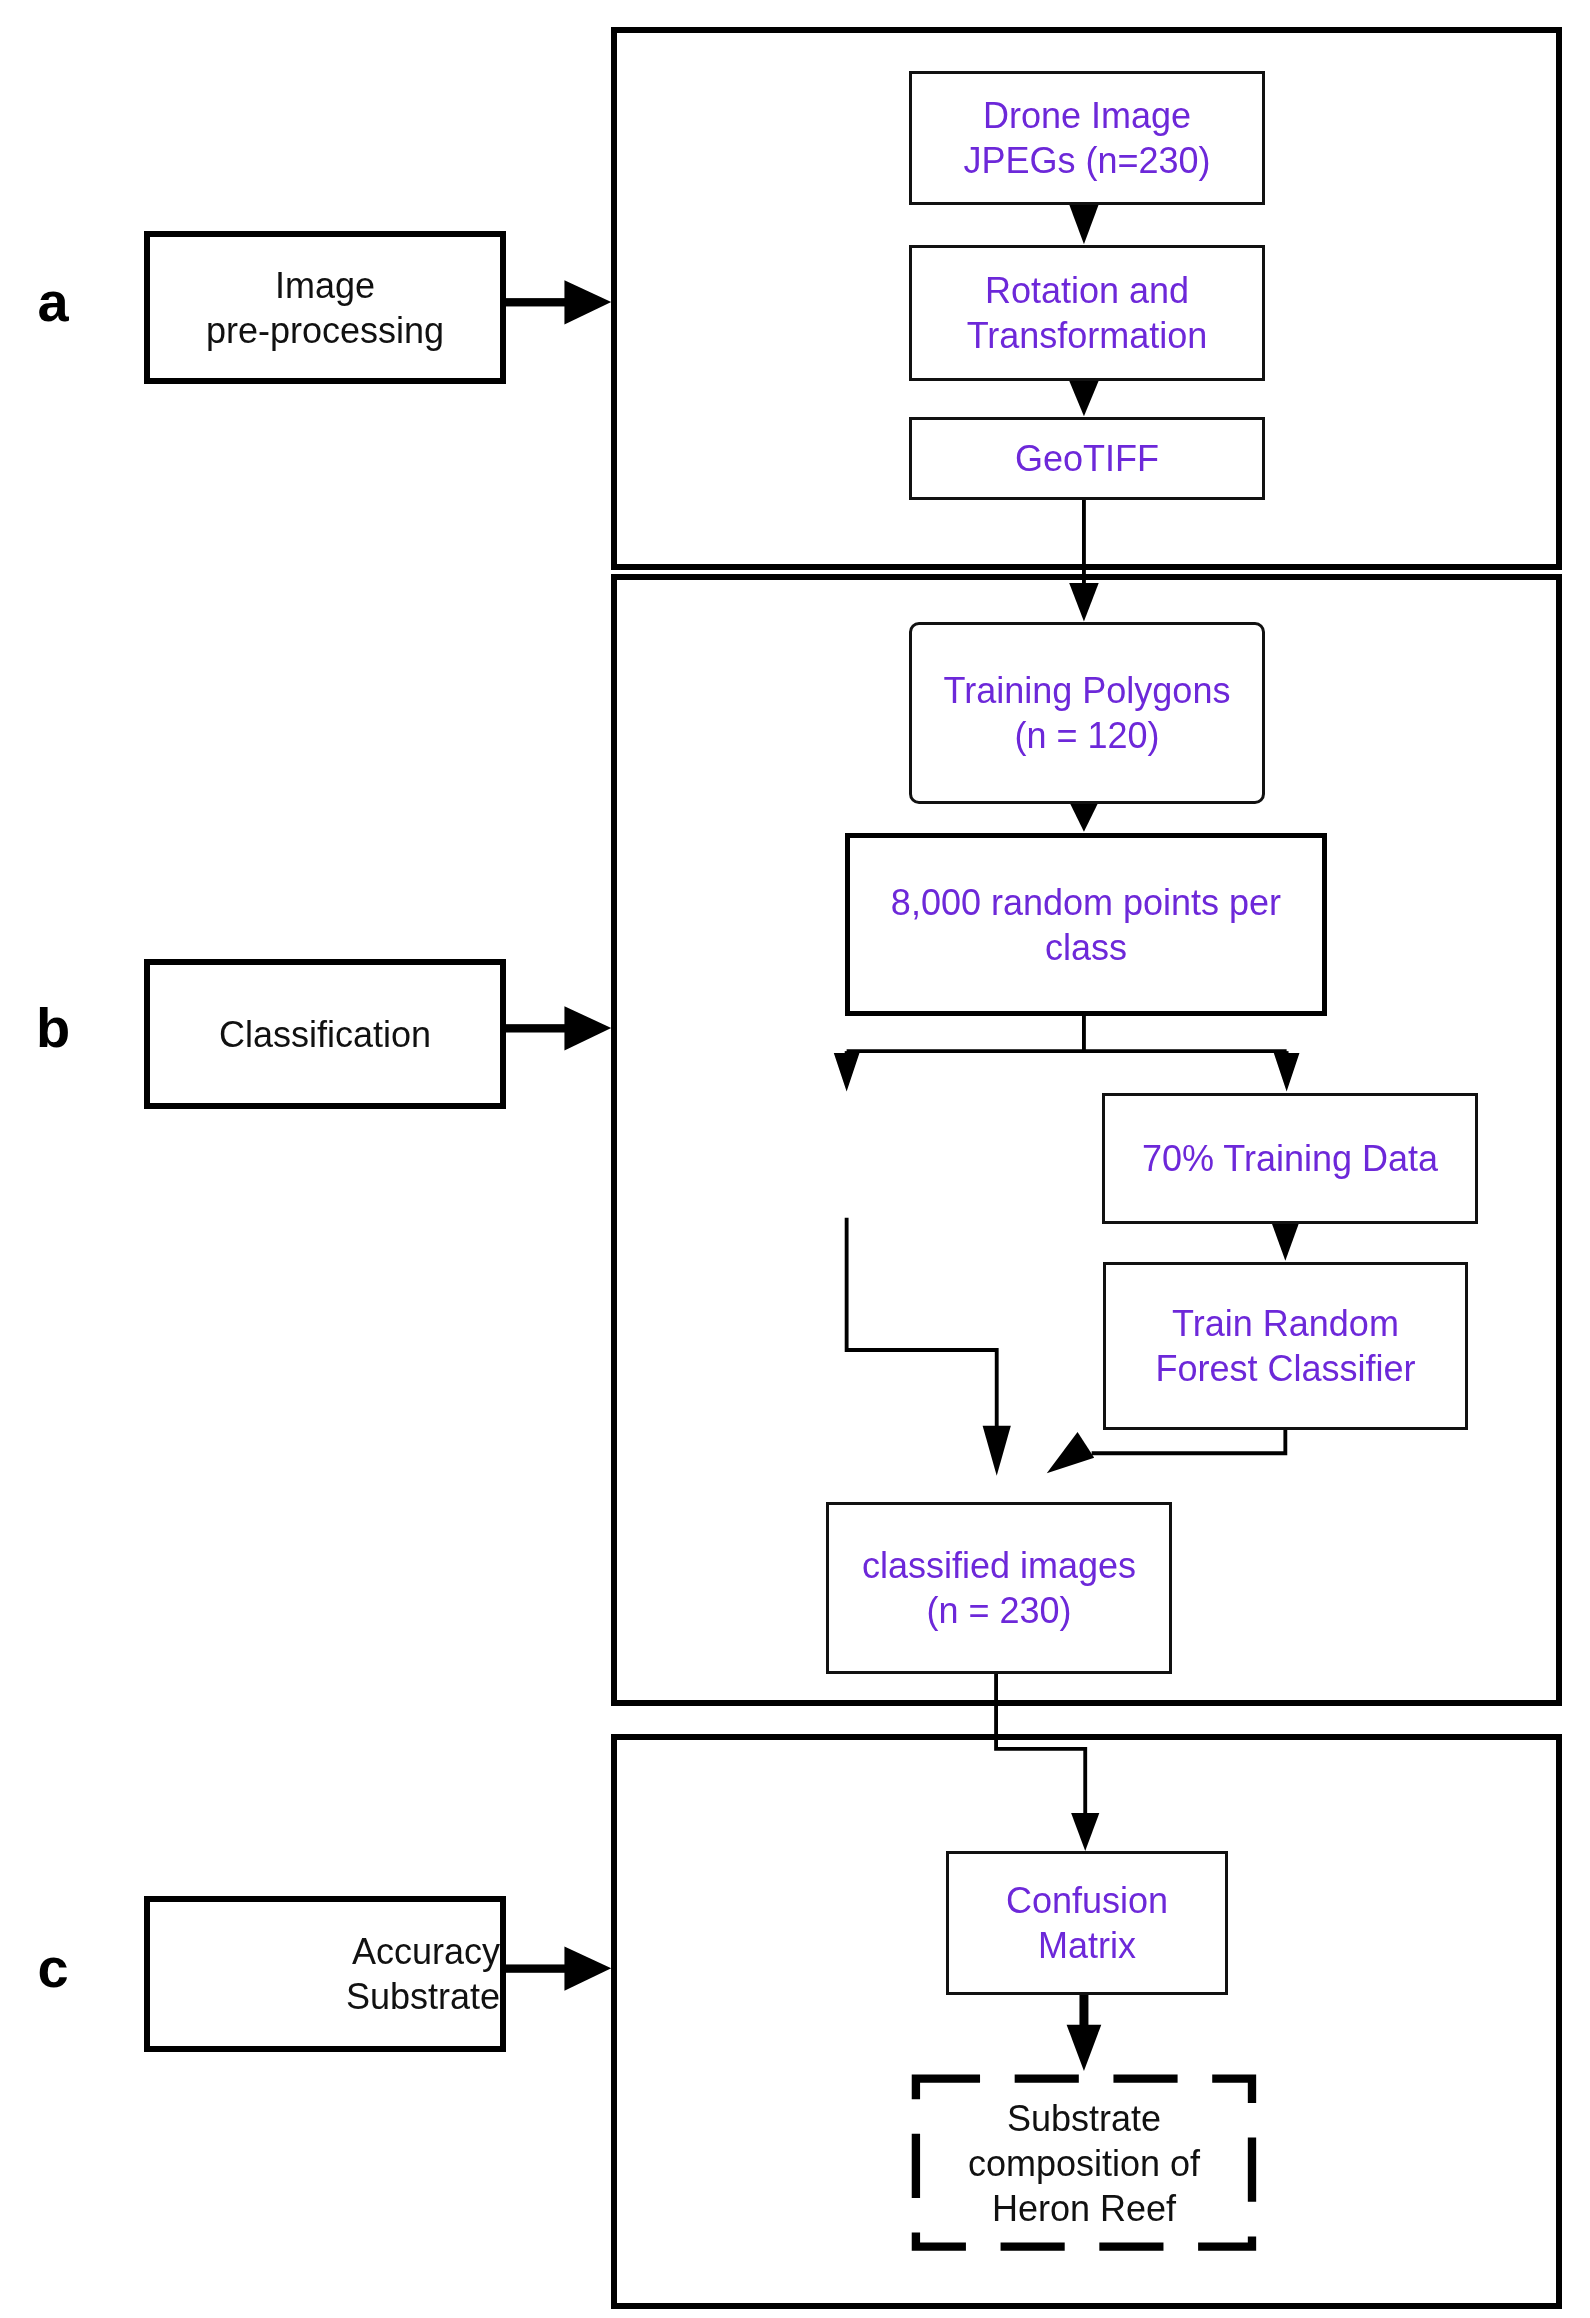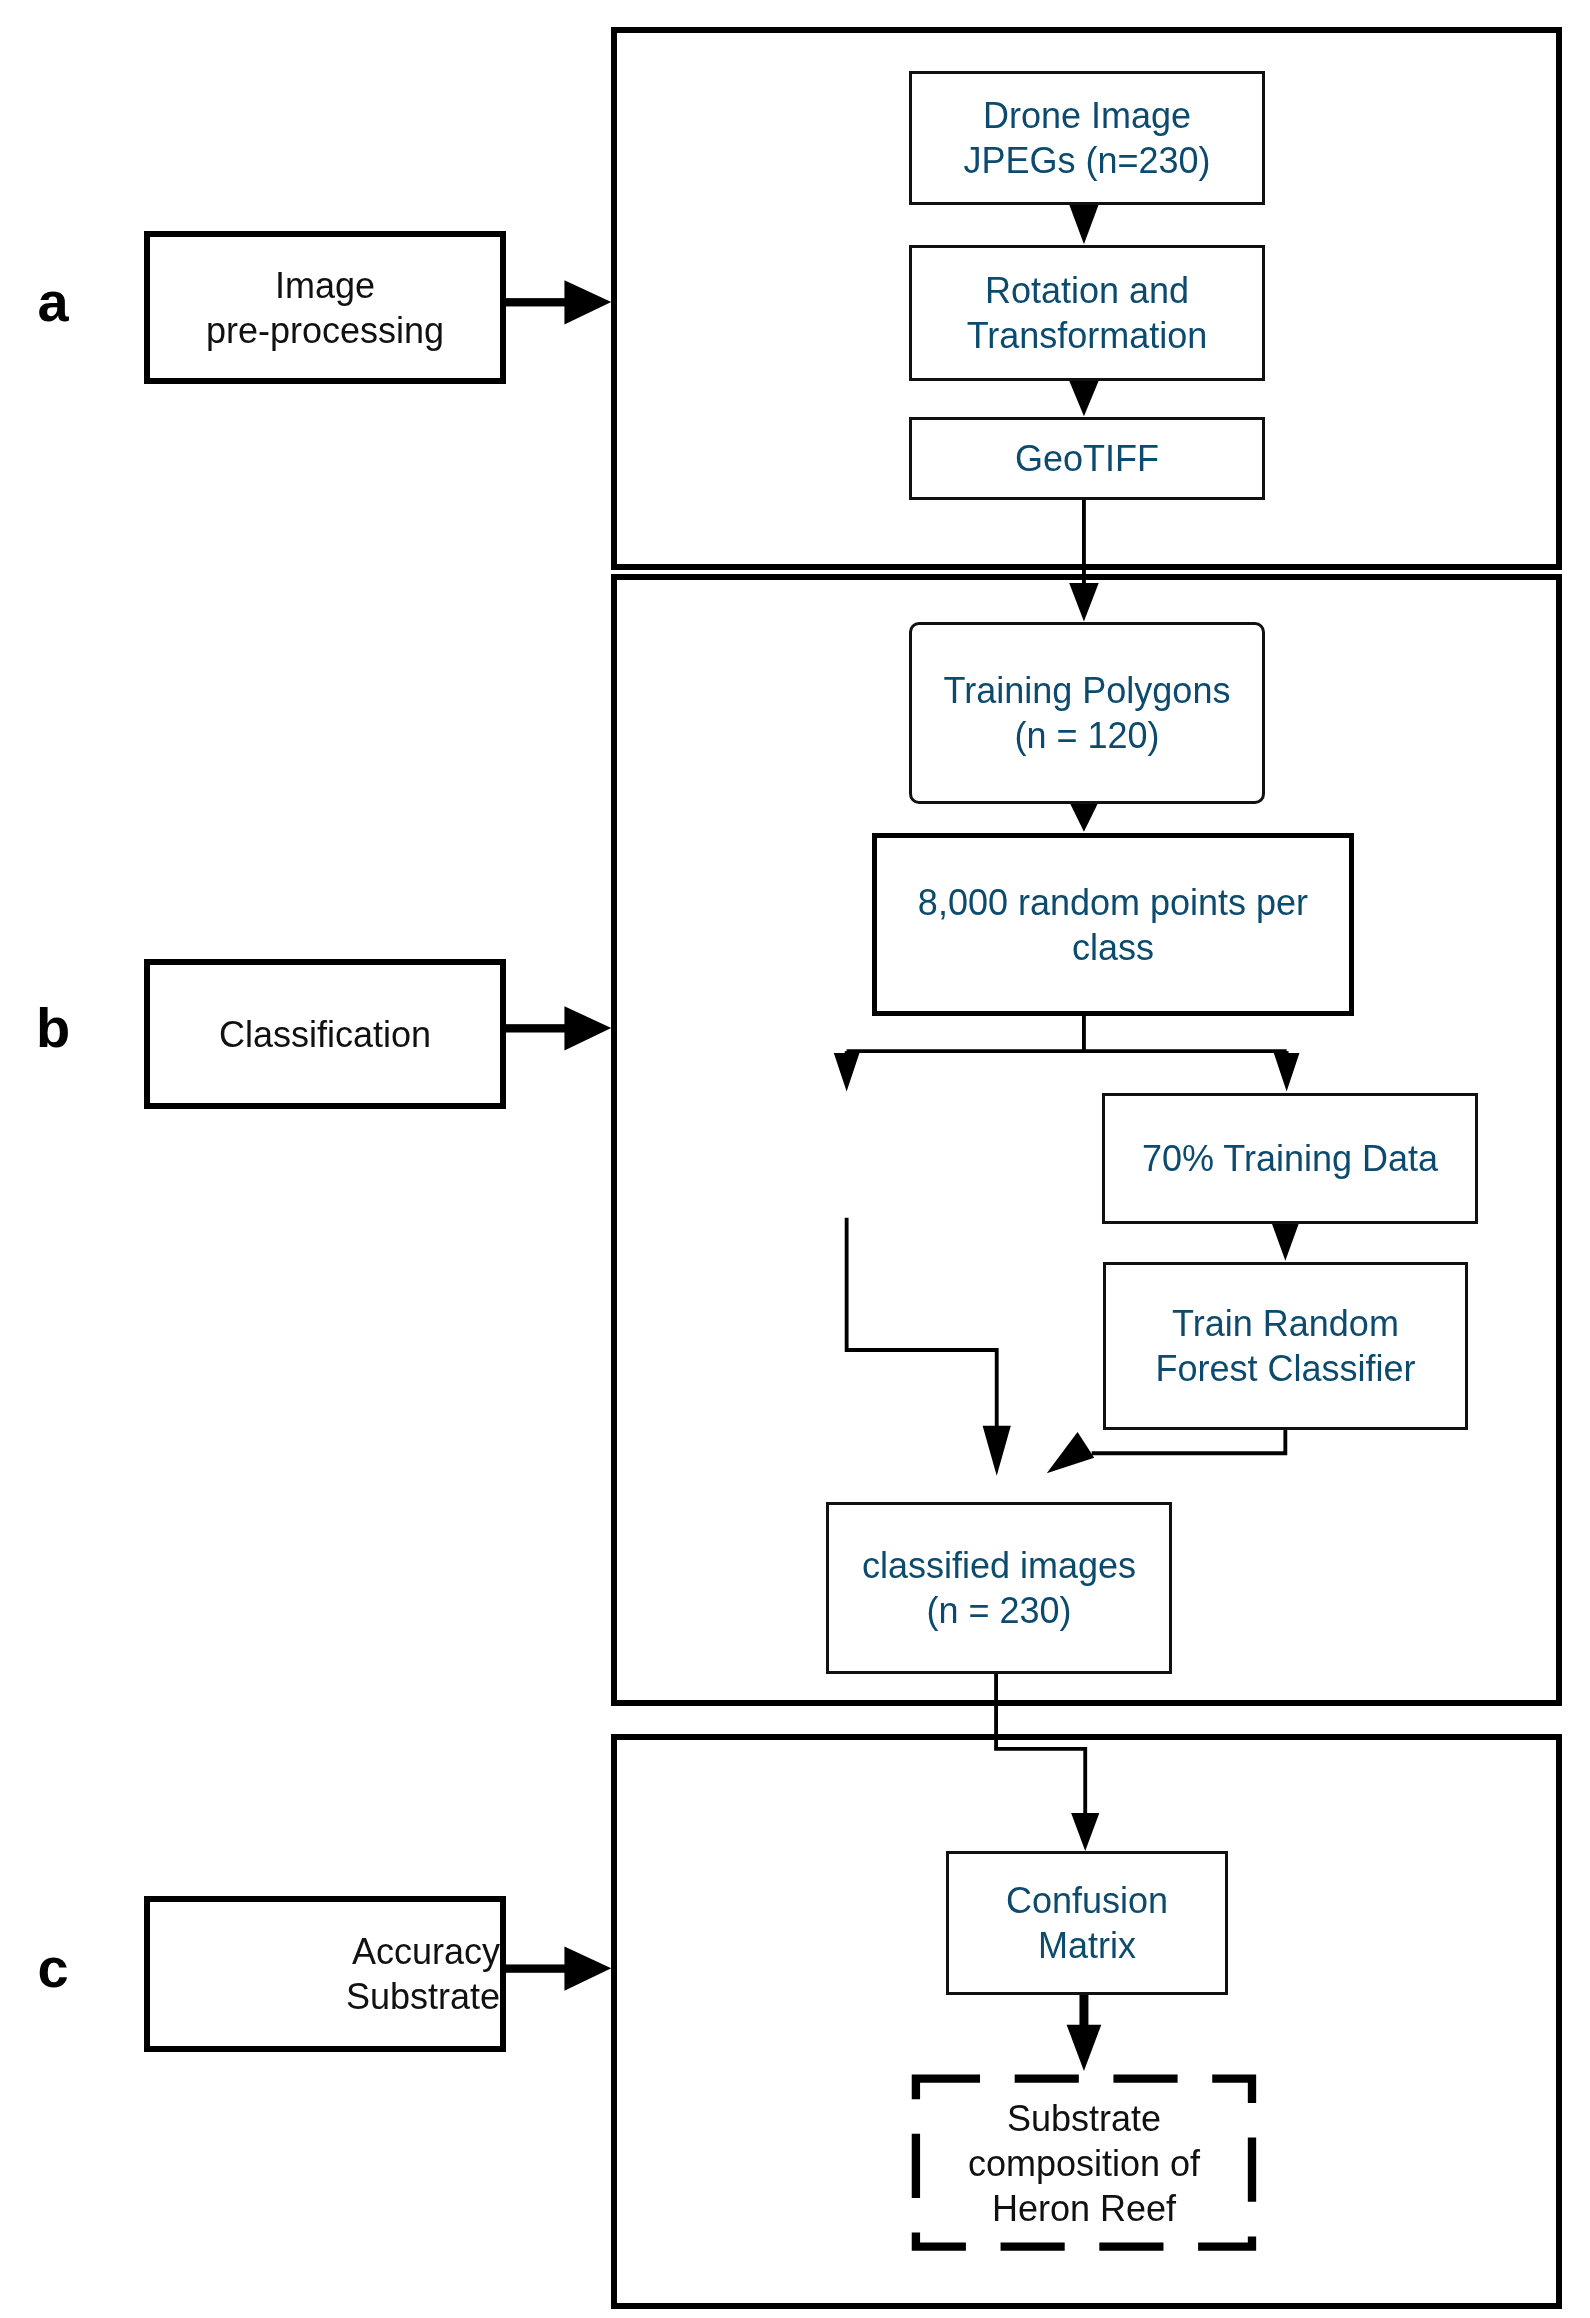--- a/index.html
+++ b/index.html
@@ -1,19 +1,19 @@
 <!DOCTYPE html>
 <html style="font-size:10.3px"><head>
 <meta charset="utf-8">
 <style>
   html,body{margin:0;padding:0;background:#ffffff;}
   body{width:1590px;height:2319px;position:relative;font-family:"Liberation Sans",sans-serif;color:#111;}
   .stage{position:absolute;inset:0;width:1590px;height:2319px;}
   .container{position:absolute;border:6.4px solid #000;background:transparent;}
-  .node{position:absolute;background:#fff;display:flex;flex-direction:column;justify-content:center;align-items:center;text-align:center;font-size:36px;line-height:45px;color:#0c4a6e;}
+  .node{position:absolute;background:#fff;display:flex;flex-direction:column;justify-content:center;align-items:center;text-align:center;font-size:36px;line-height:45px;color:#6d28d9;}
   .b6{border:3.8px solid #111;}
   .b9{border:5.8px solid #000;}
   .leftbox{position:absolute;left:144px;width:350px;background:#fff;border:6.4px solid #000;display:flex;flex-direction:column;justify-content:center;align-items:center;text-align:center;font-size:36px;line-height:45px;}
   .seclabel{position:absolute;left:11.5px;width:83px;text-align:center;font-size:56px;font-weight:700;line-height:58px;color:#000;}
   .dashedtext{position:absolute;background:transparent;display:flex;flex-direction:column;justify-content:center;align-items:center;text-align:center;font-size:36px;line-height:45px;}
   svg.wires{position:absolute;left:0;top:0;z-index:2;}
   .container{z-index:1;}
   .node,.leftbox,.dashedtext,.seclabel{z-index:3;}
 </style>
 </head>
@@ -95,21 +95,21 @@
     <span>Transformation</span>
   </div>
   <div class="node b6" style="left:909px;top:417px;width:350px;height:77px;">
     <span>GeoTIFF</span>
   </div>
 
   <div class="node b6" style="left:909px;top:622px;width:350px;height:176px;border-radius:10px;">
     <span>Training Polygons</span>
     <span>(n = 120)</span>
   </div>
-  <div class="node b9" style="left:872px;top:833px;width:472px;height:173px;">
+  <div class="node b9" style="left:845px;top:833px;width:472px;height:173px;">
     <span>8,000 random points per</span>
     <span>class</span>
   </div>
   <div class="node b6" style="left:1102px;top:1093px;width:370px;height:125px;">
     <span>70% Training Data</span>
   </div>
   <div class="node b6" style="left:1103px;top:1262px;width:359px;height:162px;">
     <span>Train Random</span>
     <span>Forest Classifier</span>
   </div>

